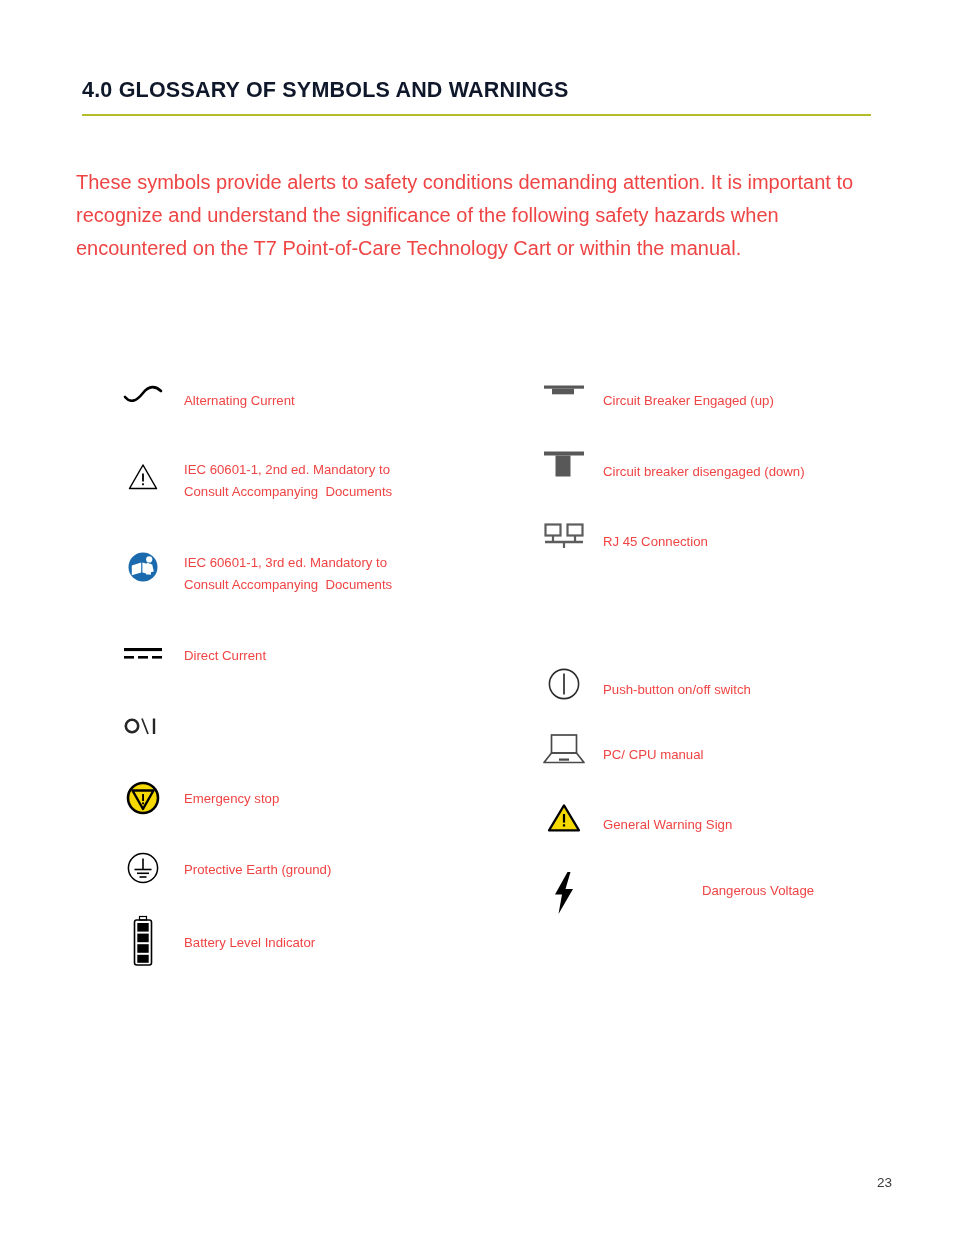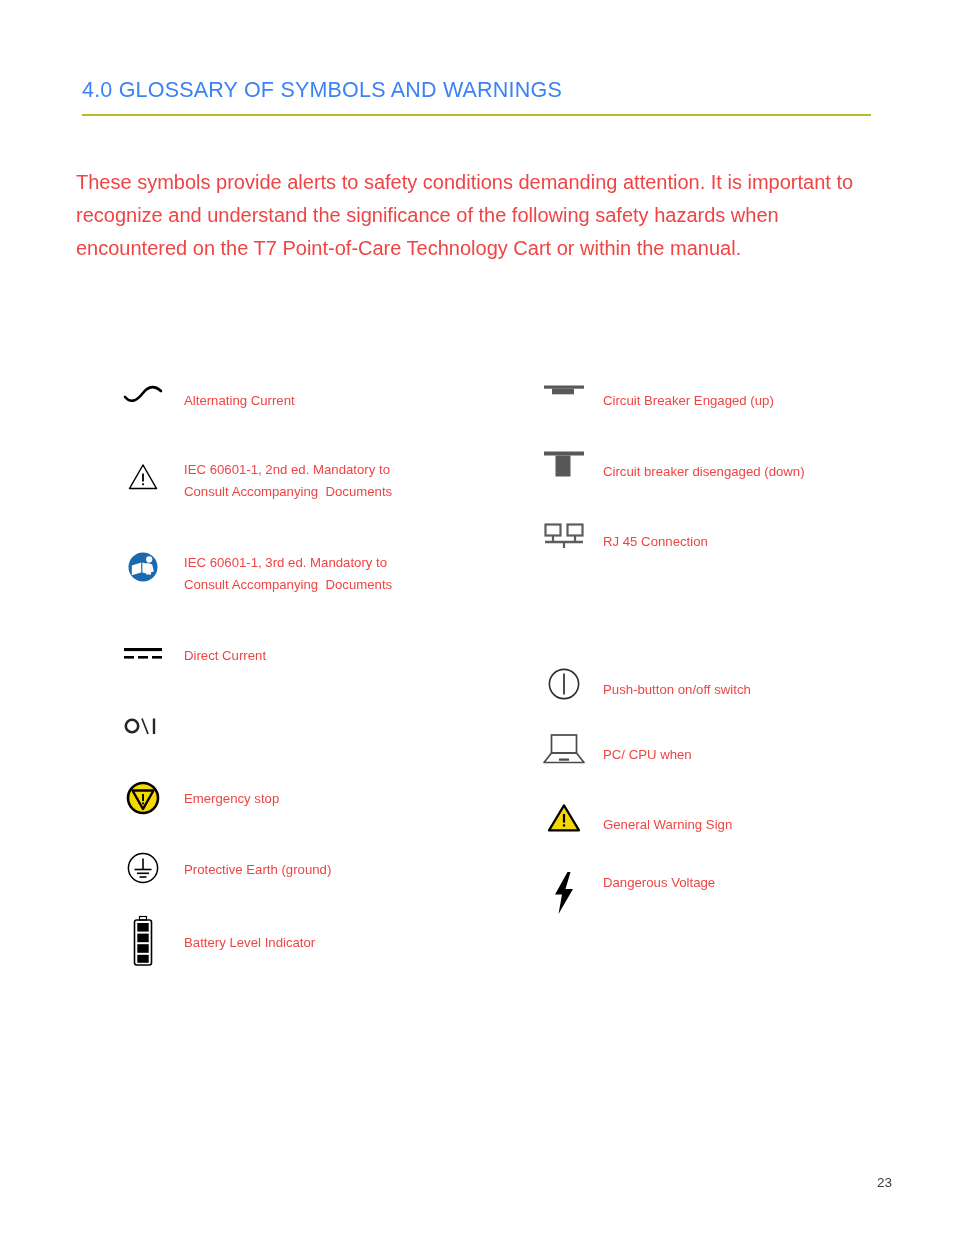--- a/index.html
+++ b/index.html
@@ -16,22 +16,22 @@
     overflow: hidden;
   }
 
   
   #page-title {
     position: absolute;
     left: 82px;
     top: 78px;
     font-size: 21.5px;
     letter-spacing: 0.2px;
-    color: #3b82f6;
-    font-weight: normal;
+    color: #0f172a;
+    font-weight: bold;
     margin: 0;
     white-space: nowrap;
   }
   #title-rule {
     position: absolute;
     left: 82px;
     top: 114px;
     width: 789px;
     height: 2px;
     background: #b4bd28;
@@ -231,35 +231,35 @@
       <div class="symbol-label" style="top: 11px;">Push-button on/off switch</div>
     </div>
     <div class="symbol-row" style="position: absolute; top: 356px; left: 0px; width: 100%; height: 60px;">
       <div class="symbol-icon" style="top: 0px;">
         <svg width="42" height="30" viewBox="0 0 42 30">
           <rect x="8.5" y="1" width="25" height="18" fill="none" stroke="#4a4a4a" stroke-width="1.7"></rect>
           <path d="M8.5 19 L1 28.5 L41 28.5 L33.5 19 Z" fill="none" stroke="#4a4a4a" stroke-width="1.7" stroke-linejoin="round"></path>
           <rect x="16" y="24.5" width="10" height="2.2" fill="#4a4a4a"></rect>
         </svg>
       </div>
-      <div class="symbol-label" style="top: 10px;">PC/ CPU when</div>
+      <div class="symbol-label" style="top: 10px;">PC/ CPU manual</div>
     </div>
     <div class="symbol-row" style="position: absolute; top: 426px; left: 0px; width: 100%; height: 60px;">
       <div class="symbol-icon" style="top: 0px;">
         <svg width="32" height="28" viewBox="0 0 32 28">
           <path d="M16 1.4 L31 26.4 L1 26.4 Z" fill="#f5d800" stroke="#000000" stroke-width="2.2" stroke-linejoin="round"></path>
           <rect x="14.9" y="10" width="2.2" height="8.6" fill="#000000"></rect>
           <rect x="14.9" y="20.3" width="2.2" height="2.2" fill="#000000"></rect>
         </svg>
       </div>
       <div class="symbol-label" style="top: 10px;">General Warning Sign</div>
     </div>
     <div class="symbol-row" style="position: absolute; top: 494px; left: 0px; width: 100%; height: 60px;">
       <div class="symbol-icon" style="top: 0px;">
         <svg width="26" height="42" viewBox="0 0 26 42">
           <path d="M16.5 0 L4 22.5 L11 22.5 L7.5 42 L22 17 L14.5 17 L19.5 0 Z" fill="#000000"></path>
         </svg>
       </div>
-      <div class="symbol-label" style="top: 0;">Dangerous Voltage</div>
+      <div class="symbol-label" style="top: 8px; text-align: center;">Dangerous Voltage</div>
     </div>
   </div>
 
 <div id="page-number">23</div>
 
 </body></html>

